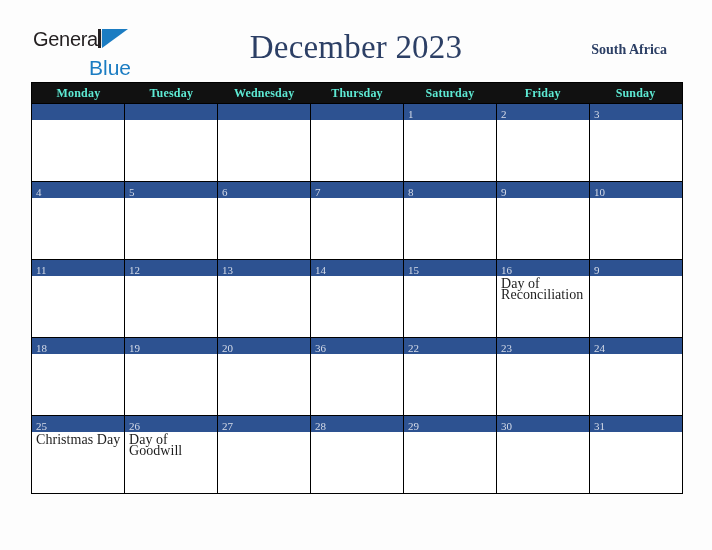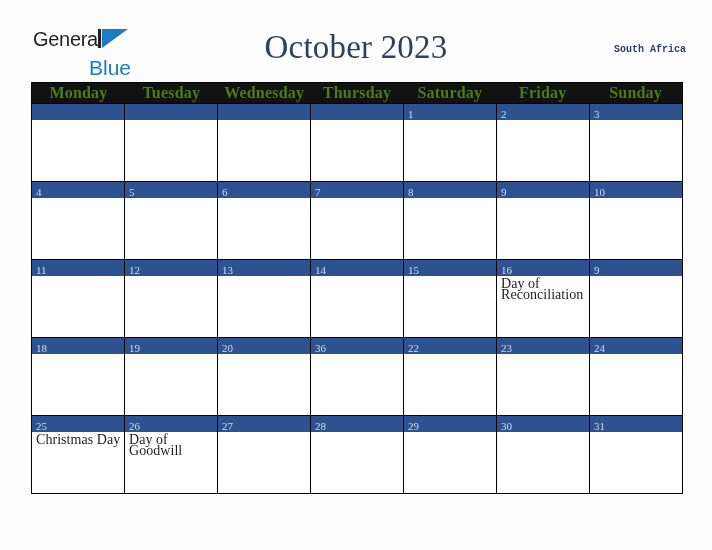--- a/index.html
+++ b/index.html
@@ -90,49 +90,48 @@
     width: 712px;
     text-align: center;
     font-size: 33px;
     color: #2c3f65;
     line-height: 46px;
     letter-spacing: 0.2px;
   }
 
   .cal-country {
     position: absolute;
-    right: 26px;
+    right: 45px;
     top: 17px;
-    font-size: 10px;
+    font-size: 14px;
     font-weight: bold;
     color: #2c3f65;
     line-height: 18px;
     white-space: nowrap;
-    font-family: Liberation Mono, monospace;
   }
 
   
   .grid {
     position: absolute;
     left: 31px;
     top: 82px;
     width: 650px;
     border: 1px solid #000000;
     box-sizing: content-box;
   }
 
   .dow-row {
     display: flex;
     background: #111111;
     height: 20px;
   }
   .dow-cell {
     flex: 1 1 0;
-    color: #4d7c0f;
-    font-size: 16px;
+    color: #5eead4;
+    font-size: 12px;
     font-weight: bold;
     text-align: center;
     line-height: 20px;
     letter-spacing: 0.2px;
   }
 
   .week-row {
     display: flex;
     height: 77px;
     border-top: 1px solid #000000;
@@ -186,21 +185,21 @@
 
     <div class="logo">
       <span class="logo-general">General</span>
       <span class="logo-tri">
         <span class="bar"></span>
         <span class="tri"></span>
       </span>
       <span class="logo-blue">Blue</span>
     </div>
 
-    <div class="cal-title">October 2023</div>
+    <div class="cal-title">December 2023</div>
 
     <div class="cal-country">South Africa</div>
 
   </div>
 
   <div class="grid">
     <div class="dow-row">
       <div class="dow-cell">Monday</div>
       <div class="dow-cell">Tuesday</div>
       <div class="dow-cell">Wednesday</div>

